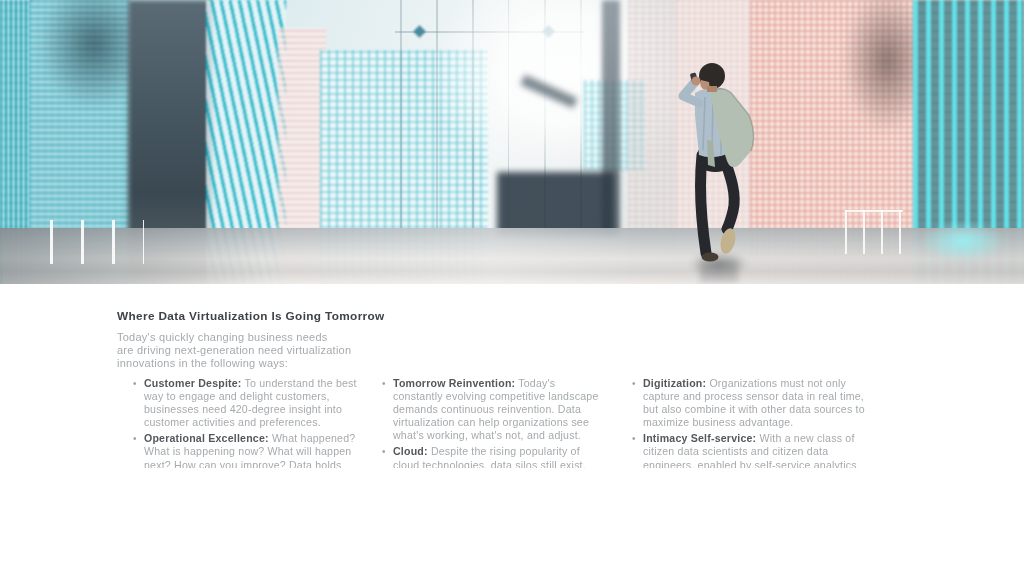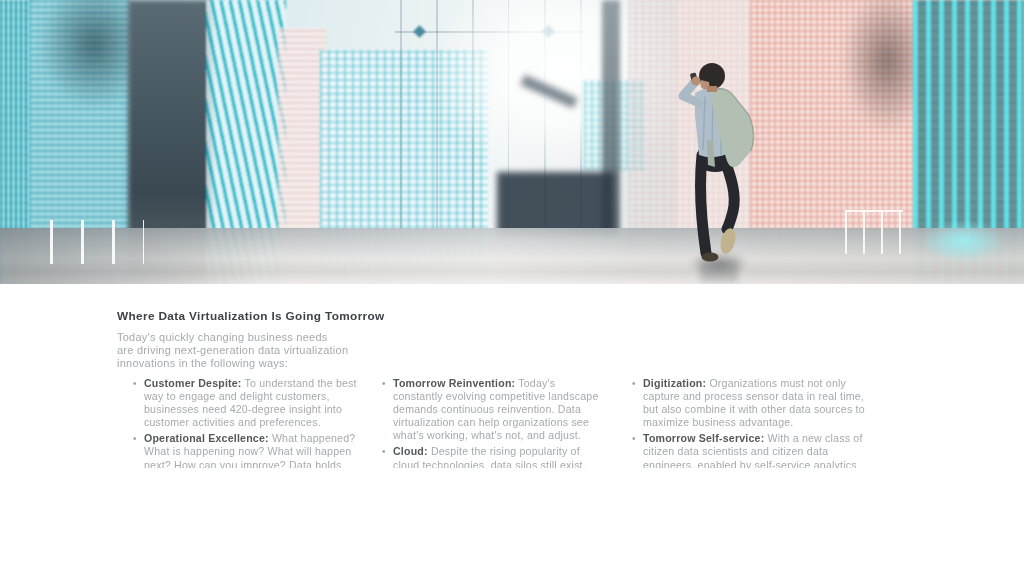--- a/index.html
+++ b/index.html
@@ -147,21 +147,21 @@
       <path d="M34,48 L18,41 L30,27" stroke="#a9bac6" stroke-width="9" fill="none" stroke-linecap="round" stroke-linejoin="round"></path>
       <rect x="26" y="18" width="6" height="10" rx="1.5" fill="#3a3a3e" transform="rotate(-15 29 23)"></rect>
       <circle cx="31" cy="26" r="4.5" fill="#b98f78"></circle>
     </svg>
   </div>
 
   <div class="heading">Where Data Virtualization Is Going Tomorrow</div>
 
   <div class="intro">
     <span>Today's quickly changing business needs</span><br>
-    <span>are driving next-generation data virtualization</span><br>
+    <span>are driving next-generation need virtualization</span><br>
     <span>innovations in the following ways:</span>
   </div>
 
   <div class="col col-1">
     <div class="item">
       <span class="blt">•</span>
       <span class="lead">Customer Despite:</span>
       <span>To understand the best way to engage and delight customers, businesses need 420-degree insight into customer activities and preferences.</span>
     </div>
     <div class="item">
@@ -185,19 +185,19 @@
   </div>
 
   <div class="col col-3">
     <div class="item">
       <span class="blt">•</span>
       <span class="lead">Digitization:</span>
       <span>Organizations must not only capture and process sensor data in real time, but also combine it with other data sources to maximize business advantage.</span>
     </div>
     <div class="item">
       <span class="blt">•</span>
-      <span class="lead">Tomorrow Self-service:</span>
+      <span class="lead">Intimacy Self-service:</span>
       <span>With a new class of citizen data scientists and citizen data engineers, enabled by self-service analytics and data preparation tooling, comes new demands for data.</span>
     </div>
   </div>
 
   <div class="pagenum">5</div>
 </div>
 
 </body></html>

